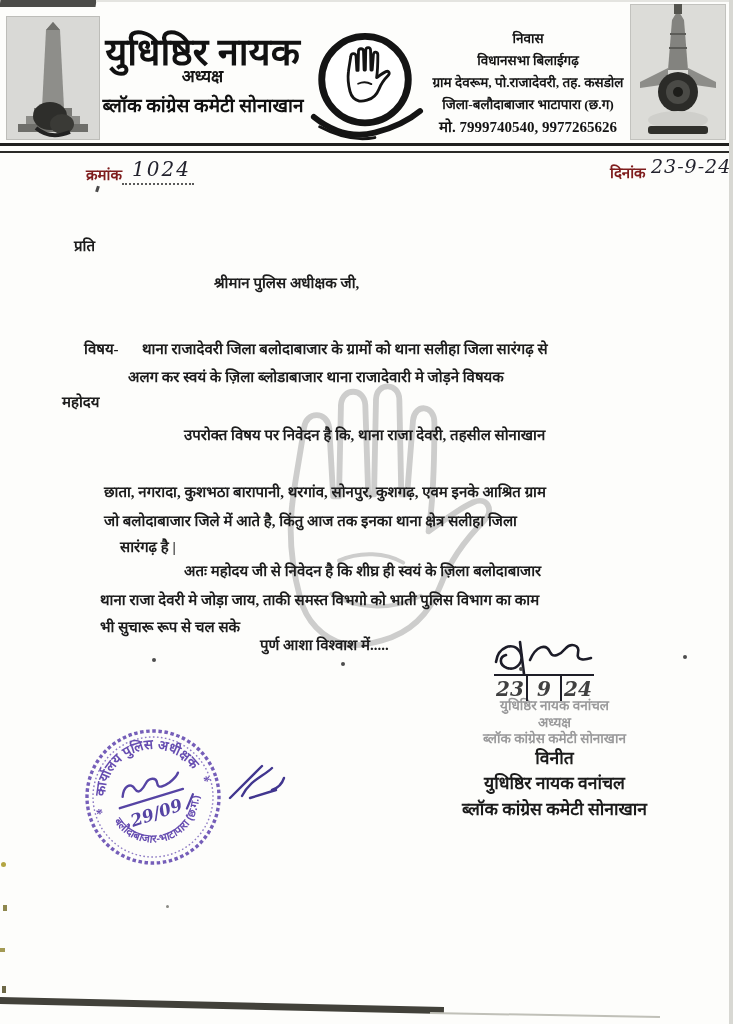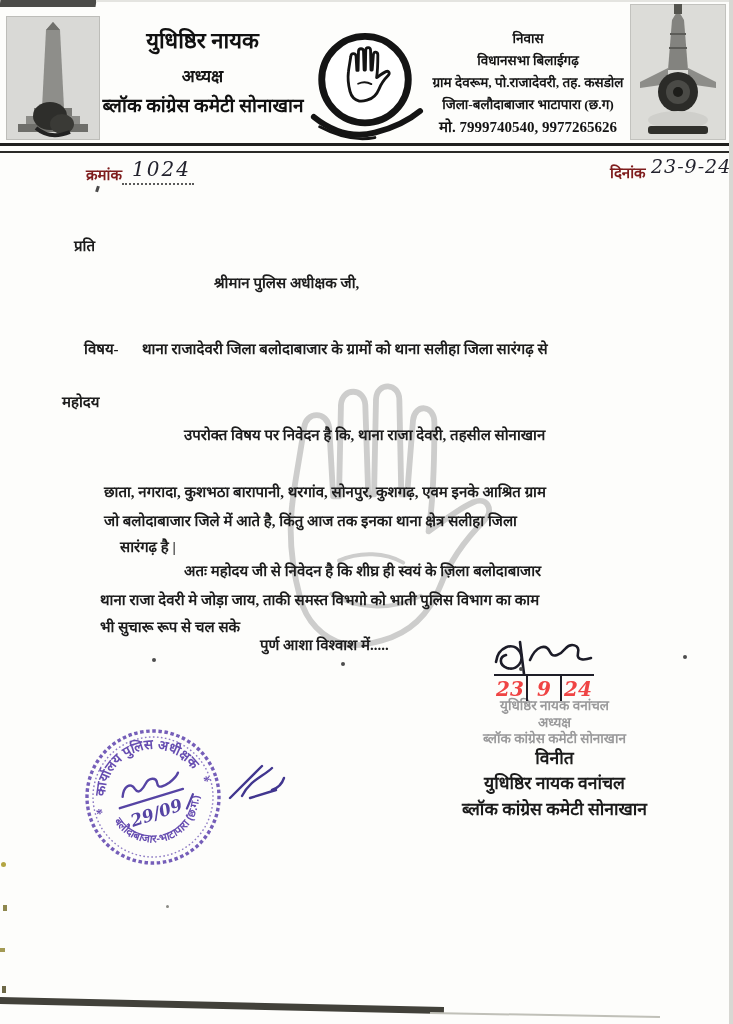--- a/index.html
+++ b/index.html
@@ -3,38 +3,38 @@
 <meta charset="utf-8">
 <style>
   html,body{margin:0;padding:0;background:#888;}
   #page{
     position:relative;width:733px;height:1024px;margin:0 auto;
     background:#fdfdfb;overflow:hidden;
     font-family:"Liberation Serif","DejaVu Serif",serif;color:#1d1d1d;
   }
   .abs{position:absolute;}
   
-  .head-name{left:90px;top:24px;width:225px;text-align:center;font-size:22px;font-weight:bold;color:#111;}
+  .head-name{left:90px;top:24px;width:225px;text-align:center;font-size:38px;font-weight:bold;color:#111;}
   .head-title{left:90px;top:64px;width:225px;text-align:center;font-size:17px;font-weight:bold;color:#161616;}
   .head-org{left:72px;top:92px;width:262px;text-align:center;font-size:19px;font-weight:bold;color:#111;}
   .head-addr{left:426px;top:28px;width:204px;text-align:center;font-size:13.5px;font-weight:bold;line-height:22px;color:#141414;}
   .rule-double{left:0;top:143px;width:733px;height:5px;border-top:3px solid #20201e;border-bottom:2px solid #2a2a28;}
   
   .label-print{font-size:15px;font-weight:bold;color:#7f1d1d;}
   .handw{font-family:"DejaVu Serif",serif;font-style:italic;color:#23232e;letter-spacing:2px;}
   .dotted-u{border-bottom:2px dotted #5a5a5a;height:1px;}
   
   .bodyline{font-size:15px;font-weight:bold;color:#1c1c1c;white-space:nowrap;z-index:2;}
   
   .sig-faded{left:452px;top:698px;width:205px;text-align:center;font-size:13.5px;font-weight:bold;
              line-height:16.5px;color:#5d5d60;opacity:.62;z-index:2;}
   .sig-dark{width:205px;left:452px;text-align:center;font-size:17.5px;font-weight:bold;color:#1b1b1b;z-index:2;}
   .sig-date-row{left:494px;top:674px;width:100px;display:flex;border-top:2.5px solid #1e1e28;z-index:3;}
   .sig-date-row span{flex:1;text-align:center;font-size:20px;padding-top:1px;
-       font-family:"DejaVu Serif",serif;font-style:italic;color:#ef4444;font-weight:bold;}
+       font-family:"DejaVu Serif",serif;font-style:italic;color:#404040;font-weight:bold;}
   .sig-date-row span + span{border-left:2.5px solid #1e1e28;}
   
   .noise-dot{width:4px;height:4px;border-radius:50%;background:#4d4d4d;z-index:4;}
   .edge{z-index:5;}
   .stamp-wrap{left:78px;top:722px;width:150px;height:150px;transform:rotate(-17deg);z-index:3;
               mix-blend-mode:multiply;opacity:.93;}
   .flourish{left:222px;top:752px;width:70px;height:60px;z-index:3;}
   .wm{z-index:1;}
 </style>
 </head>
@@ -106,20 +106,21 @@
   <div class="abs dotted-u" style="left:122px;top:182px;width:72px"></div>
   <div class="abs label-print" style="left:610px;top:162px">दिनांक</div>
   <div class="abs handw" style="left:651px;top:155px;font-size:19px;letter-spacing:1px">23-9-24</div>
 
   <div class="abs" style="left:96px;top:186px;width:3px;height:6px;background:#4a4a4a;transform:rotate(18deg);z-index:4"></div>
 
   <div class="abs bodyline" style="left:74px;top:235px">प्रति</div>
   <div class="abs bodyline" style="left:214px;top:272px">श्रीमान पुलिस अधीक्षक जी,</div>
   <div class="abs bodyline" style="left:84px;top:338px">विषय-</div>
   <div class="abs bodyline" style="left:142px;top:338px">थाना राजादेवरी जिला बलोदाबाजार के ग्रामों को थाना सलीहा जिला सारंगढ़ से</div>
+  <div class="abs bodyline" style="left:128px;top:366px">अलग कर स्वयं के ज़िला ब्लोडाबाजार थाना राजादेवारी मे जोड़ने विषयक</div>
   <div class="abs bodyline" style="left:62px;top:391px">महोदय</div>
 
   <div class="abs bodyline" style="left:184px;top:424px">उपरोक्त विषय पर निवेदन है कि, थाना राजा देवरी, तहसील सोनाखान</div>
   <div class="abs bodyline" style="left:104px;top:481px">छाता, नगरादा, कुशभठा बारापानी, थरगांव, सोनपुर, कुशगढ़, एवम इनके आश्रित ग्राम</div>
   <div class="abs bodyline" style="left:104px;top:510px">जो बलोदाबाजार जिले में आते है, किंतु आज तक इनका थाना क्षेत्र सलीहा जिला</div>
   <div class="abs bodyline" style="left:120px;top:536px">सारंगढ़ है |</div>
 
   <div class="abs bodyline" style="left:184px;top:560px">अतः महोदय जी से निवेदन है कि शीघ्र ही स्वयं के ज़िला बलोदाबाजार</div>
   <div class="abs bodyline" style="left:100px;top:589px">थाना राजा देवरी मे जोड़ा जाय, ताकी समस्त विभगो को भाती पुलिस विभाग का काम</div>
   <div class="abs bodyline" style="left:100px;top:616px">भी सुचारू रूप से चल सके</div>

